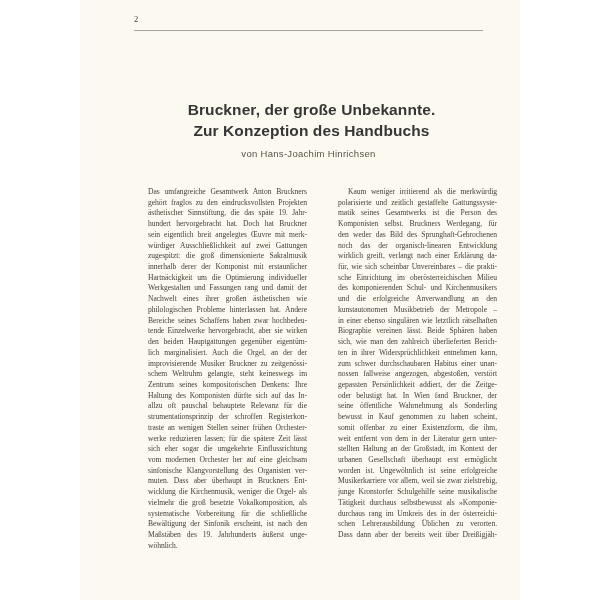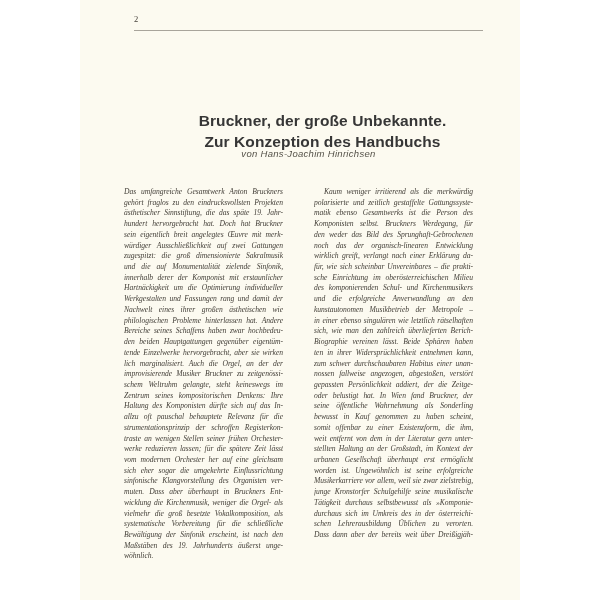--- a/index.html
+++ b/index.html
@@ -29,48 +29,46 @@
     position: absolute;
     left: 54px; top: 30px;
     width: 349px; height: 0;
     border-top: 1px solid var(--rule, #a8a49b);
   }
 
   .title {
     position: absolute;
     left: 54px; top: 96px;
     width: 349px;
-    margin: 14px;
+    margin: 3px;
     text-align: center;
     font-family: "Liberation Sans", sans-serif;
     font-weight: bold;
     font-size: 15.5px;
     line-height: 21px;
     letter-spacing: 0.1px;
     color: var(--title-text, #363636);
   }
 
   .byline {
     position: absolute;
     left: 54px; top: 148px;
     width: 349px;
     text-align: center;
     font-family: "Liberation Sans", sans-serif;
     font-size: 9.5px;
     letter-spacing: 0.3px;
     color: #555249;
-    font-style: italic;
   }
 
   .columns {
     position: absolute;
-    left: 44px; top: 187px;
+    left: 68px; top: 187px;
     width: 349px;
     display: flex;
-    font-style: italic;
   }
   .col { width: 166px; }
   .col + .col { margin-left: 31px; }
 
   .line {
     height: 10.72px;
     line-height: 10.72px;
     font-size: 7.6px;
     letter-spacing: -0.05px;
     color: var(--body-text, #45413a);
@@ -96,79 +94,78 @@
     <div class="byline">von Hans-Joachim Hinrichsen</div>
     <div class="columns">
       <div class="col" id="col-left">
           <div class="line">Das umfangreiche Gesamtwerk Anton Bruckners</div>
           <div class="line">gehört fraglos zu den eindrucksvollsten Projekten</div>
           <div class="line">ästhetischer Sinnstiftung, die das späte 19. Jahr-</div>
           <div class="line">hundert hervorgebracht hat. Doch hat Bruckner</div>
           <div class="line">sein eigentlich breit angelegtes Œuvre mit merk-</div>
           <div class="line">würdiger Ausschließlichkeit auf zwei Gattungen</div>
           <div class="line">zugespitzt: die groß dimensionierte Sakralmusik</div>
-          <div class="line">und die auf Monumentalität zielende Sinfonik,</div>
           <div class="line">innerhalb derer der Komponist mit erstaunlicher</div>
           <div class="line">Hartnäckigkeit um die Optimierung individueller</div>
           <div class="line">Werkgestalten und Fassungen rang und damit der</div>
           <div class="line">Nachwelt eines ihrer großen ästhetischen wie</div>
           <div class="line">philologischen Probleme hinterlassen hat. Andere</div>
           <div class="line">Bereiche seines Schaffens haben zwar hochbedeu-</div>
+          <div class="line">tende Einzelwerke hervorgebracht, aber sie wirken</div>
           <div class="line">den beiden Hauptgattungen gegenüber eigentüm-</div>
-          <div class="line">tende Einzelwerke hervorgebracht, aber sie wirken</div>
           <div class="line">lich marginalisiert. Auch die Orgel, an der der</div>
           <div class="line">improvisierende Musiker Bruckner zu zeitgenössi-</div>
           <div class="line">schem Weltruhm gelangte, steht keineswegs im</div>
           <div class="line">Zentrum seines kompositorischen Denkens: Ihre</div>
           <div class="line">Haltung des Komponisten dürfte sich auf das In-</div>
           <div class="line">allzu oft pauschal behauptete Relevanz für die</div>
           <div class="line">strumentationsprinzip der schroffen Registerkon-</div>
           <div class="line">traste an wenigen Stellen seiner frühen Orchester-</div>
           <div class="line">werke reduzieren lassen; für die spätere Zeit lässt</div>
+          <div class="line">sich eher sogar die umgekehrte Einflussrichtung</div>
           <div class="line">vom modernen Orchester her auf eine gleichsam</div>
-          <div class="line">sich eher sogar die umgekehrte Einflussrichtung</div>
           <div class="line">sinfonische Klangvorstellung des Organisten ver-</div>
           <div class="line">muten. Dass aber überhaupt in Bruckners Ent-</div>
           <div class="line">wicklung die Kirchenmusik, weniger die Orgel- als</div>
           <div class="line">vielmehr die groß besetzte Vokalkomposition, als</div>
           <div class="line">systematische Vorbereitung für die schließliche</div>
           <div class="line">Bewältigung der Sinfonik erscheint, ist nach den</div>
           <div class="line">Maßstäben des 19. Jahrhunderts äußerst unge-</div>
           <div class="line ragged">wöhnlich.</div>
         </div>
       <div class="col" id="col-right">
           <div class="line indent">Kaum weniger irritierend als die merkwürdig</div>
           <div class="line">polarisierte und zeitlich gestaffelte Gattungssyste-</div>
-          <div class="line">matik ebenso Gesamtwerks ist die Person des</div>
+          <div class="line">matik seines Gesamtwerks ist die Person des</div>
           <div class="line">Komponisten selbst. Bruckners Werdegang, für</div>
           <div class="line">den weder das Bild des Sprunghaft-Gebrochenen</div>
           <div class="line">noch das der organisch-linearen Entwicklung</div>
           <div class="line">wirklich greift, verlangt nach einer Erklärung da-</div>
           <div class="line">für, wie sich scheinbar Unvereinbares – die prakti-</div>
           <div class="line">sche Einrichtung im oberösterreichischen Milieu</div>
           <div class="line">des komponierenden Schul- und Kirchenmusikers</div>
           <div class="line">und die erfolgreiche Anverwandlung an den</div>
           <div class="line">kunstautonomen Musikbetrieb der Metropole –</div>
           <div class="line">in einer ebenso singulären wie letztlich rätselhaften</div>
+          <div class="line">Biographie vereinen lässt. Beide Sphären haben</div>
           <div class="line">sich, wie man den zahlreich überlieferten Berich-</div>
-          <div class="line">Biographie vereinen lässt. Beide Sphären haben</div>
           <div class="line">ten in ihrer Widersprüchlichkeit entnehmen kann,</div>
           <div class="line">zum schwer durchschaubaren Habitus einer unan-</div>
           <div class="line">nossen fallweise angezogen, abgestoßen, verstört</div>
           <div class="line">gepassten Persönlichkeit addiert, der die Zeitge-</div>
           <div class="line">oder belustigt hat. In Wien fand Bruckner, der</div>
           <div class="line">seine öffentliche Wahrnehmung als Sonderling</div>
           <div class="line">bewusst in Kauf genommen zu haben scheint,</div>
           <div class="line">somit offenbar zu einer Existenzform, die ihm,</div>
           <div class="line">weit entfernt von dem in der Literatur gern unter-</div>
           <div class="line">stellten Haltung an der Großstadt, im Kontext der</div>
           <div class="line">urbanen Gesellschaft überhaupt erst ermöglicht</div>
           <div class="line">worden ist. Ungewöhnlich ist seine erfolgreiche</div>
           <div class="line">Musikerkarriere vor allem, weil sie zwar zielstrebig,</div>
           <div class="line">junge Kronstorfer Schulgehilfe seine musikalische</div>
           <div class="line">Tätigkeit durchaus selbstbewusst als »Komponie-</div>
-          <div class="line">durchaus sich im Umkreis des in der österreichi-</div>
+          <div class="line">durchaus rang im Umkreis des in der österreichi-</div>
           <div class="line">schen Lehrerausbildung Üblichen zu verorten.</div>
           <div class="line">Dass dann aber der bereits weit über Dreißigjäh-</div>
         </div>
     </div>
   </div>
 </div>
 
 </body></html>

